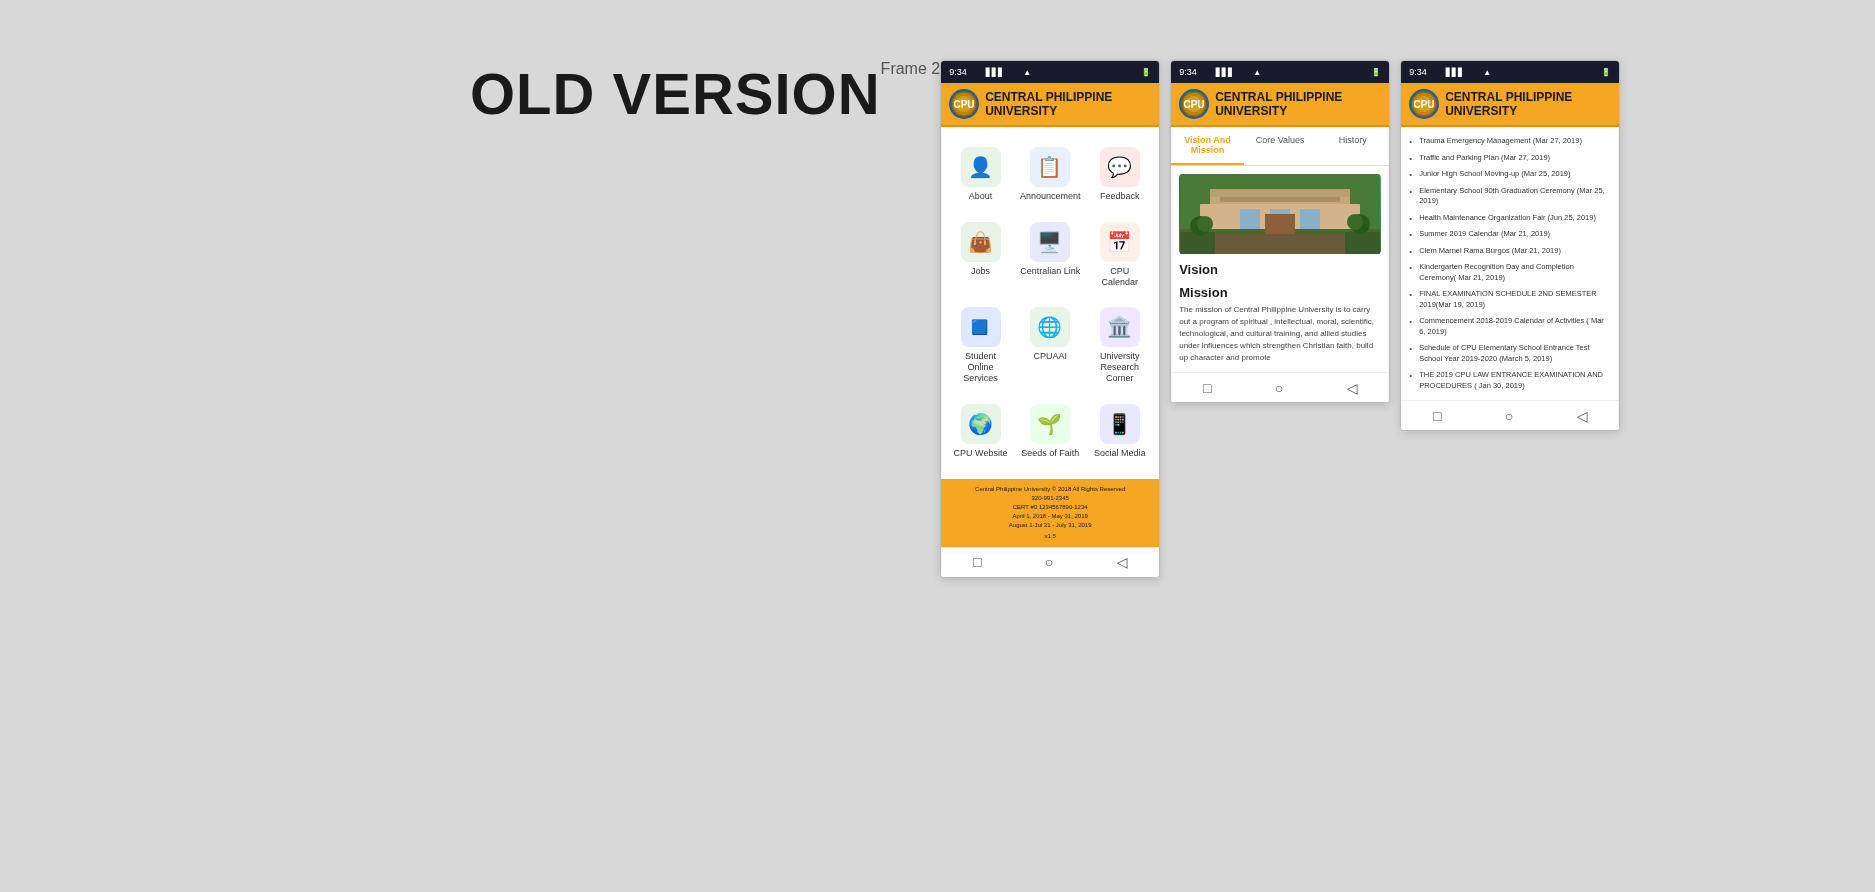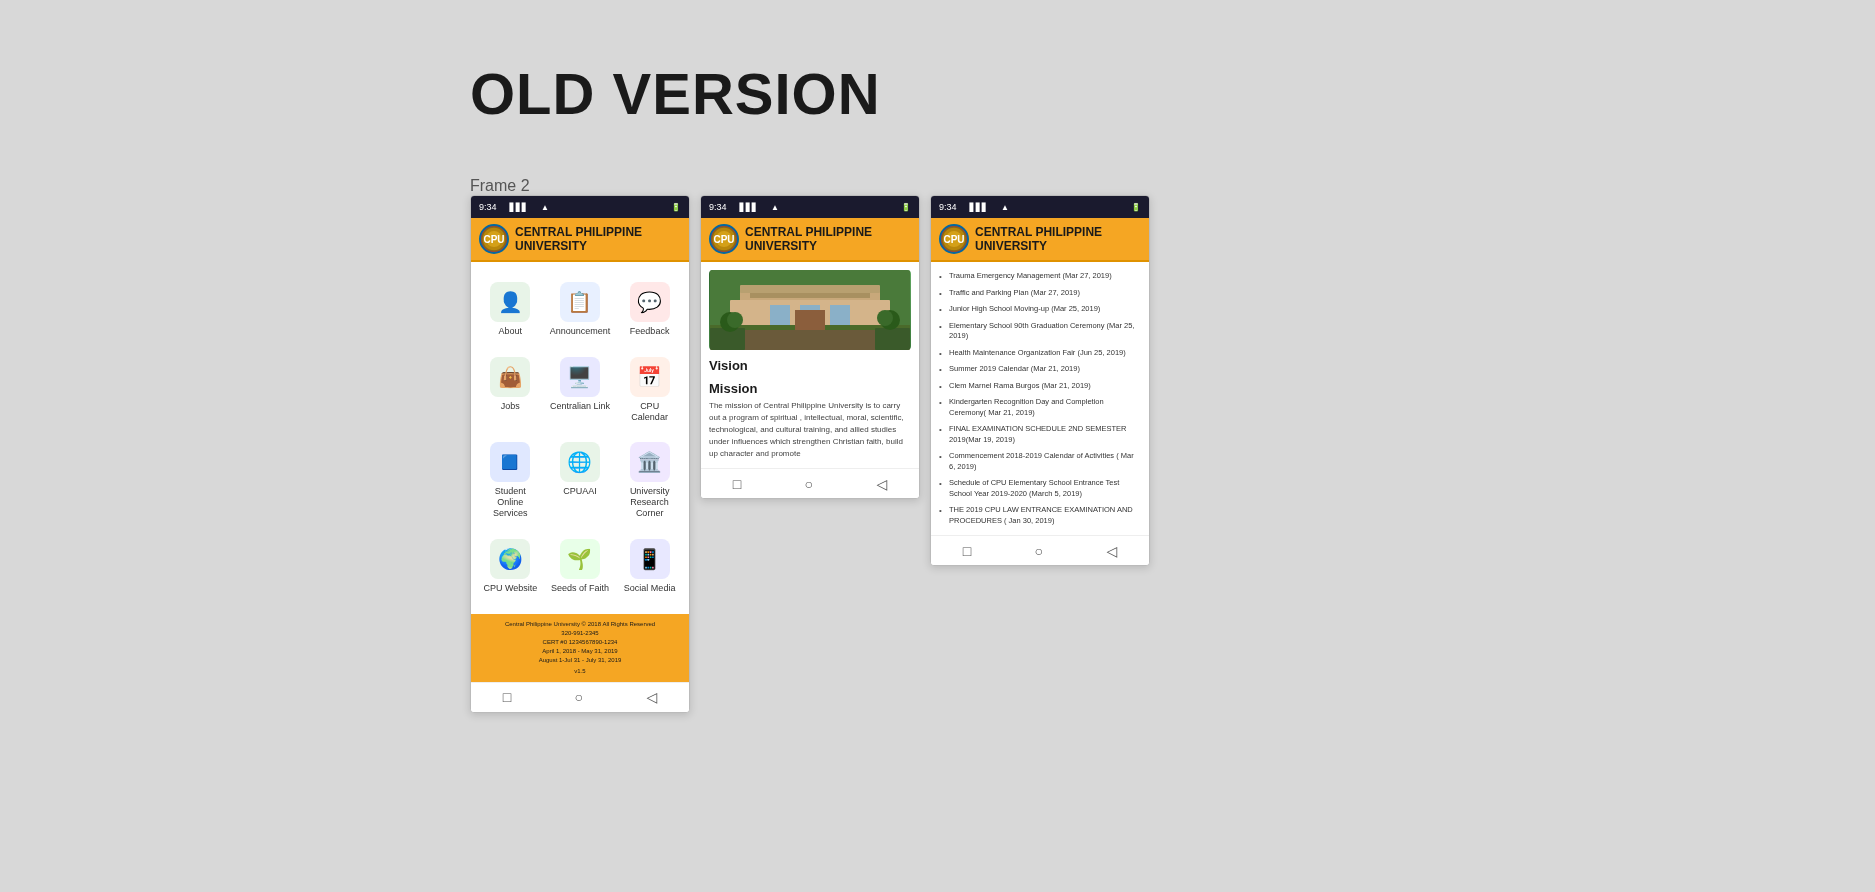--- a/index.html
+++ b/index.html
@@ -6,21 +6,21 @@
     body {
       background: #d8d8d8;
       font-family: 'Arial', sans-serif;
       min-height: 892px;
       min-width: 1875px;
       overflow-x: auto;
     }
     .page-container {
       padding: 60px 0 40px 0;
       display: flex;
-      flex-direction: column;
+      flex-direction: row;
       align-items: flex-start;
       padding-left: 470px;
     }
     .page-title {
       font-size: 58px;
       font-weight: 900;
       color: #1a1a1a;
       margin-bottom: 50px;
       letter-spacing: 1px;
     }
@@ -48,21 +48,21 @@
     .status-bar {
       background: #1a1a2e;
       height: 22px;
       display: flex;
       align-items: center;
       justify-content: space-between;
       padding: 0 8px;
       font-size: 9px;
       color: #fff;
     }
-    .status-bar-left { display: flex; align-items: center; gap: 13px; }
+    .status-bar-left { display: flex; align-items: center; gap: 19px; }
     .status-bar-right { display: flex; align-items: center; gap: 3px; }
     
     .app-header {
       background: #f5a623;
       display: flex;
       align-items: center;
       padding: 6px 8px;
       gap: 6px;
       border-bottom: 2px solid #e09200;
     }
@@ -335,20 +335,25 @@
         <div class="header-logo">
           <svg width="26" height="26" viewBox="0 0 26 26">
             <circle cx="13" cy="13" r="12" fill="#b8860b" stroke="#8B6914" stroke-width="1.5"></circle>
             <circle cx="13" cy="13" r="8" fill="#d4a017"></circle>
             <text x="13" y="17" text-anchor="middle" font-size="10" fill="#fff" font-weight="bold">CPU</text>
           </svg>
         </div>
         <div class="header-title">CENTRAL PHILIPPINE UNIVERSITY</div>
       </div>
       <div class="screen-content">
+        <div class="tab-bar">
+          <div class="tab-item active">Vision And Mission</div>
+          <div class="tab-item">Core Values</div>
+          <div class="tab-item">History</div>
+        </div>
         <div class="about-content">
           <div class="about-image">
             <svg width="200" height="80" viewBox="0 0 200 80" xmlns="http://www.w3.org/2000/svg">
               <rect width="200" height="80" fill="#4a7a3a"></rect>
               <rect x="0" y="55" width="200" height="25" fill="#6a5a3a"></rect>
               <rect x="30" y="20" width="140" height="40" fill="#c8a87a" rx="2"></rect>
               <rect x="20" y="30" width="160" height="30" fill="#d4b48a" rx="1"></rect>
               <rect x="0" y="55" width="200" height="5" fill="#4a6a2a"></rect>
               <rect x="60" y="35" width="20" height="20" fill="#8ab0c8"></rect>
               <rect x="90" y="35" width="20" height="20" fill="#8ab0c8"></rect>

